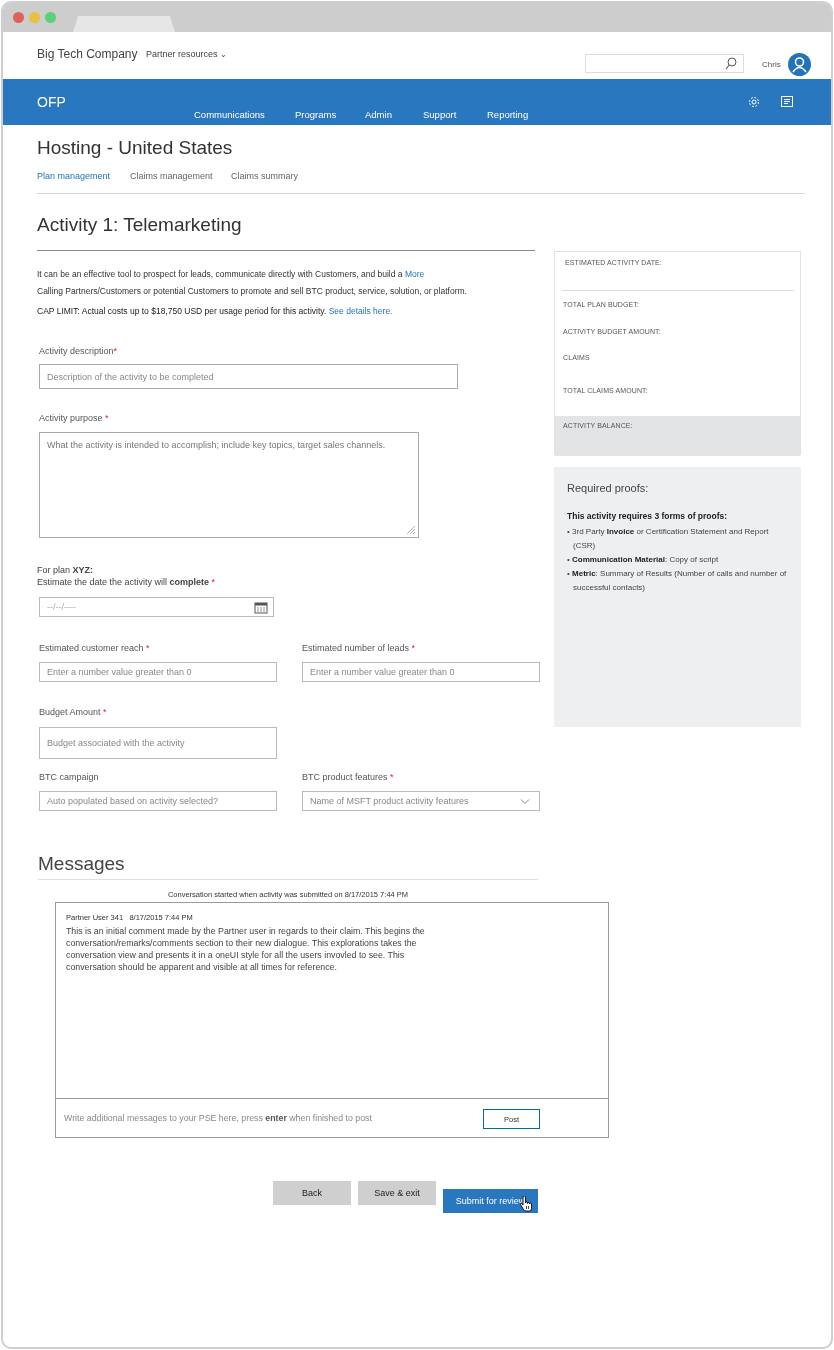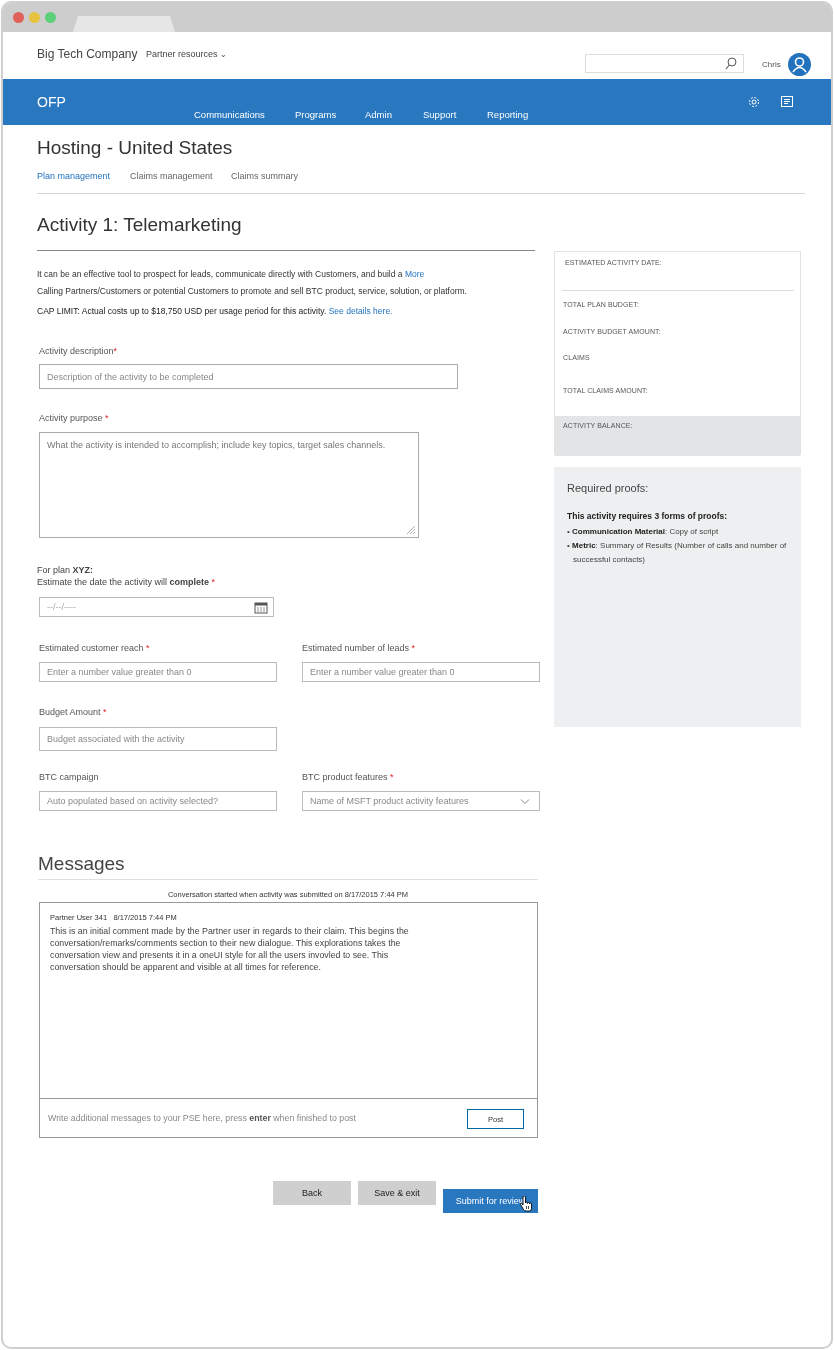--- a/index.html
+++ b/index.html
@@ -57,21 +57,21 @@
   .proofs { position: absolute; left: 551px; top: 464px; width: 247px; height: 260px; background: #eeeff0; }
   .proofs-title { position: absolute; left: 13px; top: 15px; font-size: 11px; color: #444; }
   .proofs-intro { position: absolute; left: 13px; top: 44px; font-size: 8.5px; color: #222; font-weight: bold; }
   .proofs-list { position: absolute; left: 13px; top: 58px; width: 225px; font-size: 8px; color: #444; line-height: 14px; list-style: none; }
   .proofs-list li { padding-left: 6px; text-indent: -6px; }
   .proofs-list b { color: #222; }
 
   .messages-title { position: absolute; left: 35px; top: 850px; font-size: 19px; color: #444; font-weight: normal; }
   .hr-messages { position: absolute; left: 35px; top: 876px; width: 500px; height: 1px; background: #e0e0e0; }
   .conv-started { position: absolute; left: 35px; top: 887px; width: 500px; text-align: center; font-size: 7.5px; color: #333; }
-  .msg-box { position: absolute; left: 36px; top: 899px; width: 499px; height: 236px; border: 1px solid #999; background: #fff; }
+  .msg-box { position: absolute; left: 52px; top: 899px; width: 554px; height: 236px; border: 1px solid #999; background: #fff; }
   .msg-meta { position: absolute; left: 10px; top: 10px; font-size: 7.5px; color: #333; }
   .msg-body { position: absolute; left: 10px; top: 22px; width: 370px; font-size: 8.8px; color: #444; line-height: 12px; }
   .msg-compose { position: absolute; left: 0; top: 195px; width: 100%; height: 40px; border-top: 1px solid #999; }
   .msg-compose-text { position: absolute; left: 8px; top: 14px; font-size: 8.8px; color: #888; }
   .msg-compose-text b { color: #555; }
   .post-btn { position: absolute; left: 427px; top: 10px; width: 57px; height: 20px; border: 1px solid #0369a1; background: #fff; font-size: 7.5px; color: #333; display: flex; align-items: center; justify-content: center; }
 
   .btn { position: absolute; top: 1178px; height: 24px; font-size: 9px; display: flex; align-items: center; justify-content: center; cursor: pointer; }
   .btn.gray { background: #cfcfcf; color: #222; }
   .btn.primary { background: #2877bf; color: #fff; margin-top: 8px; }
@@ -176,21 +176,21 @@
       <line x1="10" y1="6" x2="10" y2="11" stroke="#777" stroke-width="0.8"></line>
     </svg>
   </div>
 
   <span class="label" style="left:36px;top:640px"><span>Estimated customer reach</span> <span class="req">*</span></span>
   <div class="input" style="left:36px;top:659px;width:238px;height:20px">Enter a number value greater than 0</div>
   <span class="label" style="left:299px;top:640px"><span>Estimated number of leads</span> <span class="req">*</span></span>
   <div class="input" style="left:299px;top:659px;width:238px;height:20px">Enter a number value greater than 0</div>
 
   <span class="label" style="left:36px;top:704px"><span>Budget Amount</span> <span class="req">*</span></span>
-  <div class="input" style="left:36px;top:724px;width:238px;height:24px">Budget associated with the activity</div>
+  <div class="input" style="left:36px;top:724px;width:238px;height:32px">Budget associated with the activity</div>
 
   <span class="label" style="left:36px;top:769px">BTC campaign</span>
   <div class="input" style="left:36px;top:788px;width:238px;height:20px">Auto populated based on activity selected?</div>
   <span class="label" style="left:299px;top:769px"><span>BTC product features</span> <span class="req">*</span></span>
   <div class="input" style="left:299px;top:788px;width:238px;height:20px">
     <span>Name of MSFT product activity features</span>
     <svg style="position:absolute;right:9px;top:6px" width="10" height="7" viewBox="0 0 10 7">
       <polyline points="1,1.5 5,5.5 9,1.5" fill="none" stroke="#777" stroke-width="0.9"></polyline>
     </svg>
   </div>
@@ -204,20 +204,21 @@
     <span class="sum-row" style="top:135px">TOTAL CLAIMS AMOUNT:</span>
     <div class="sum-balance">
       <span class="sum-row" style="top:6px">ACTIVITY BALANCE:</span>
     </div>
   </div>
 
   <div class="proofs">
     <span class="proofs-title">Required proofs:</span>
     <span class="proofs-intro">This activity requires 3 forms of proofs:</span>
     <ul class="proofs-list">
+      <li>• <span>3rd Party </span><b>Invoice</b><span> or Certification Statement and Report (CSR)</span></li>
       <li>• <b>Communication Material</b><span>: Copy of script</span></li>
       <li>• <b>Metric</b><span>: Summary of Results (Number of calls and number of successful contacts)</span></li>
     </ul>
   </div>
 
   <h2 class="messages-title">Messages</h2>
   <div class="hr-messages"></div>
   <div class="conv-started">Conversation started when activity was submitted on 8/17/2015 7:44 PM</div>
   <div class="msg-box">
     <div class="msg-meta">

